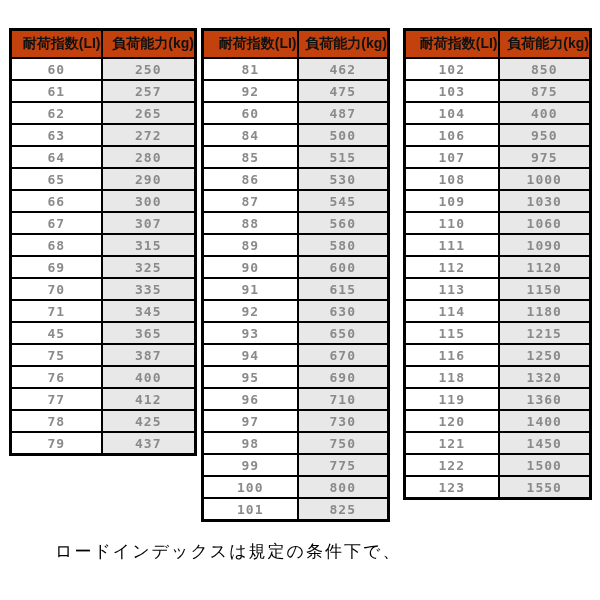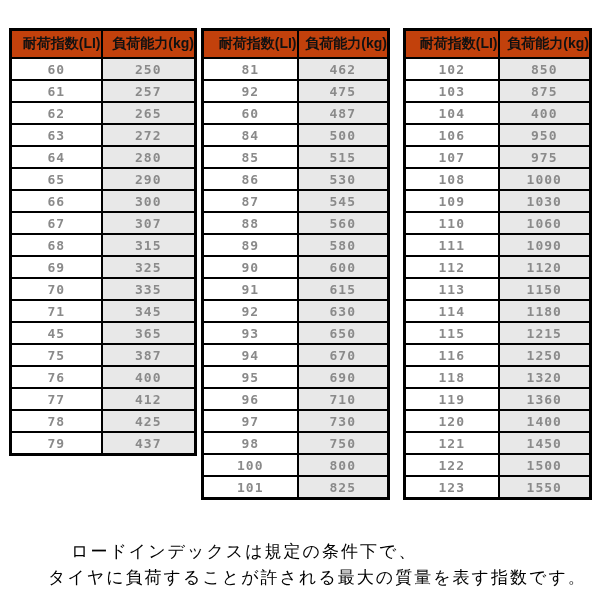--- a/index.html
+++ b/index.html
@@ -60,21 +60,21 @@
     position: absolute;
     left: 0;
     top: 541px;
     width: 600px;
     color: #000000;
     font-size: 17px;
     letter-spacing: 2px;
     line-height: 21px;
     white-space: nowrap;
   }
-  .footer .fl1 { margin-left: 71px; }
+  .footer .fl1 { margin-left: 55px; }
   .footer .fl2 { margin-left: 48px; margin-top: 5px; }
 </style>
 </head>
 <body>
 
 <div class="stage">
 
   <table class="li-table" id="t0">
     <colgroup>
         <col class="c-li">
@@ -240,20 +240,24 @@
         </tr>
         <tr>
           <td class="li">97</td>
           <td class="kg">730</td>
         </tr>
         <tr>
           <td class="li">98</td>
           <td class="kg">750</td>
         </tr>
         <tr>
+          <td class="li">99</td>
+          <td class="kg">775</td>
+        </tr>
+        <tr>
           <td class="li">100</td>
           <td class="kg">800</td>
         </tr>
         <tr>
           <td class="li">101</td>
           <td class="kg">825</td>
         </tr>
       </tbody>
   </table>
 
@@ -347,16 +351,15 @@
         </tr>
         <tr>
           <td class="li">123</td>
           <td class="kg">1550</td>
         </tr>
       </tbody>
   </table>
 
   <div class="footer">
     <div class="fl1">ロードインデックスは規定の条件下で、</div>
-    <div class="fl2">タイヤに負荷することが許される最大の質量を表す指数です。</div>
   </div>
 
 </div>
 
 </body></html>

